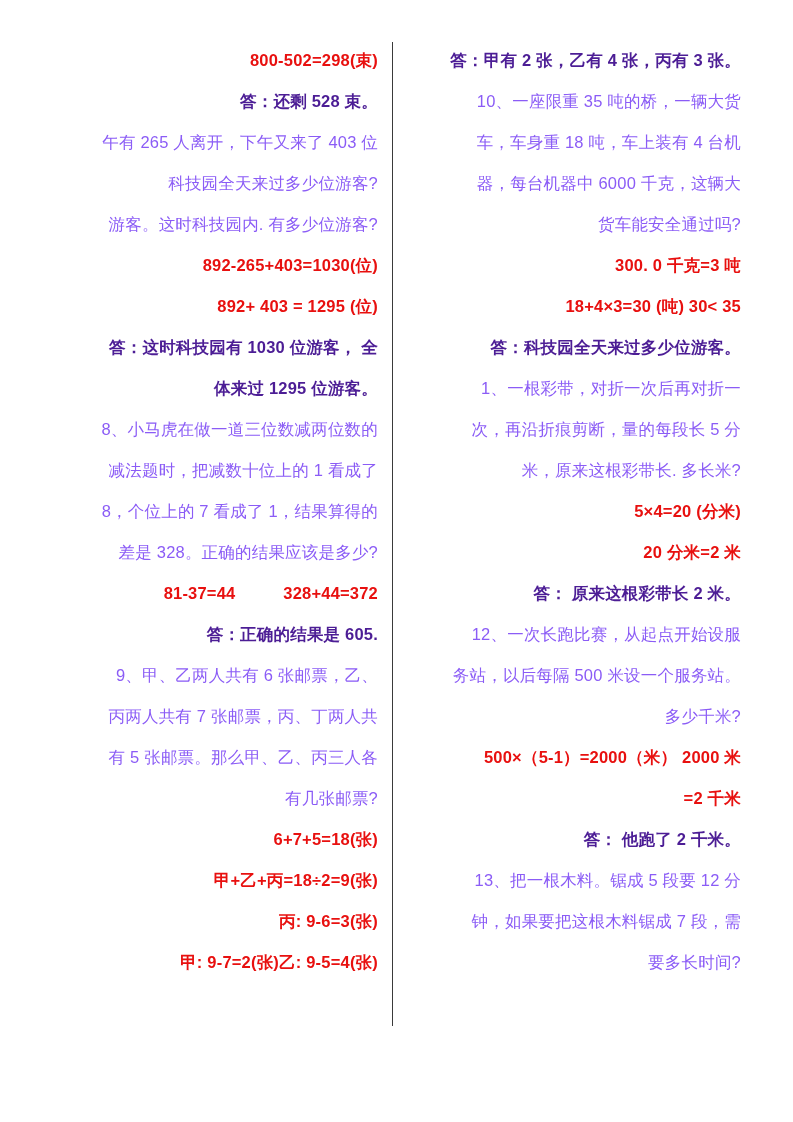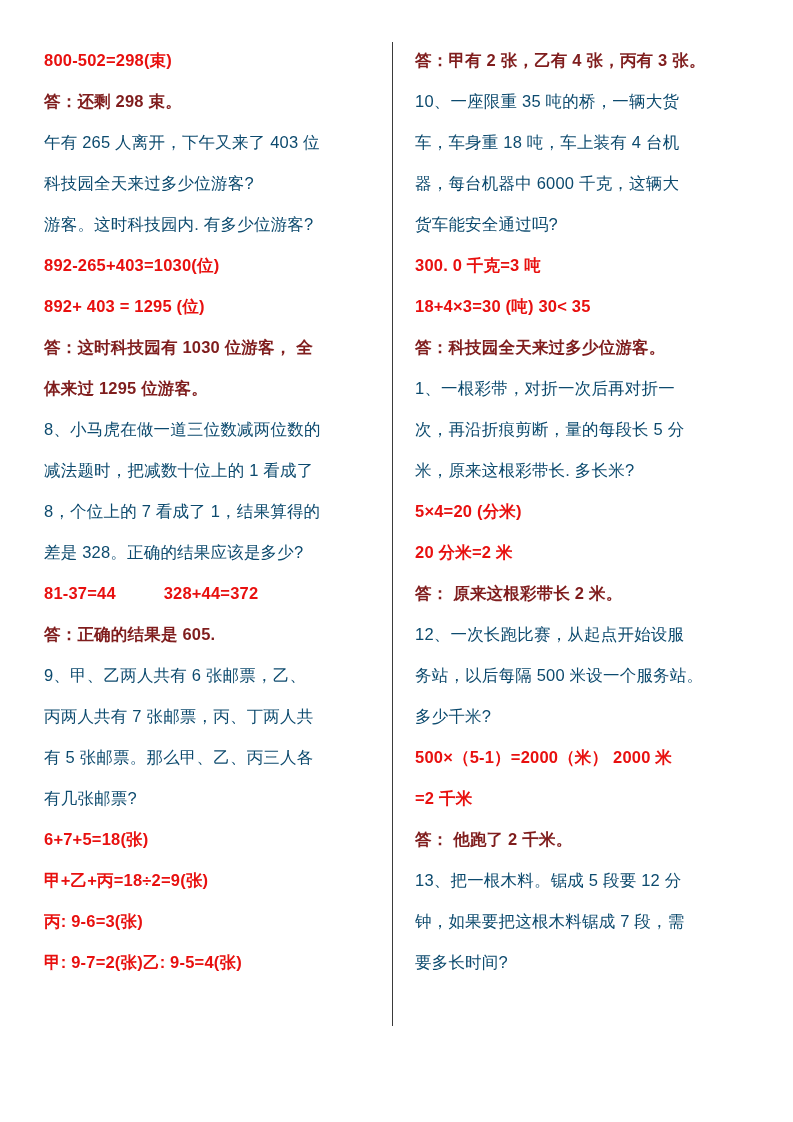--- a/index.html
+++ b/index.html
@@ -40,40 +40,41 @@
     background: #3a3a3a;
     align-self: stretch;
     margin: 2px 0 56px 0;
     flex: 0 0 1px;
   }
   .line {
     font-size: 16.5px;
     line-height: 41px;
     white-space: pre-wrap;
     letter-spacing: 0.2px;
+    text-align: right;
   }
   .q {
-    color: #0c4a6e;
+    color: #8b5cf6;
   }
   .work {
     color: #e8100f;
     font-weight: bold;
   }
   .ans {
-    color: #7f1d1d;
+    color: #4c1d95;
     font-weight: bold;
   }
 </style>
 </head>
 <body>
 
 <div class="page">
   <div class="column col-left" id="left-col">
       <div class="line work">800-502=298(束)</div>
-      <div class="line ans">答：还剩 298 束。</div>
+      <div class="line ans">答：还剩 528 束。</div>
       <div class="line q">午有 265 人离开，下午又来了 403 位</div>
       <div class="line q">科技园全天来过多少位游客?</div>
       <div class="line q">游客。这时科技园内. 有多少位游客?</div>
       <div class="line work">892-265+403=1030(位)</div>
       <div class="line work">892+ 403 = 1295 (位)</div>
       <div class="line ans">答：这时科技园有 1030 位游客， 全</div>
       <div class="line ans">体来过 1295 位游客。</div>
       <div class="line q">8、小马虎在做一道三位数减两位数的</div>
       <div class="line q">减法题时，把减数十位上的 1 看成了</div>
       <div class="line q">8，个位上的 7 看成了 1，结果算得的</div>

